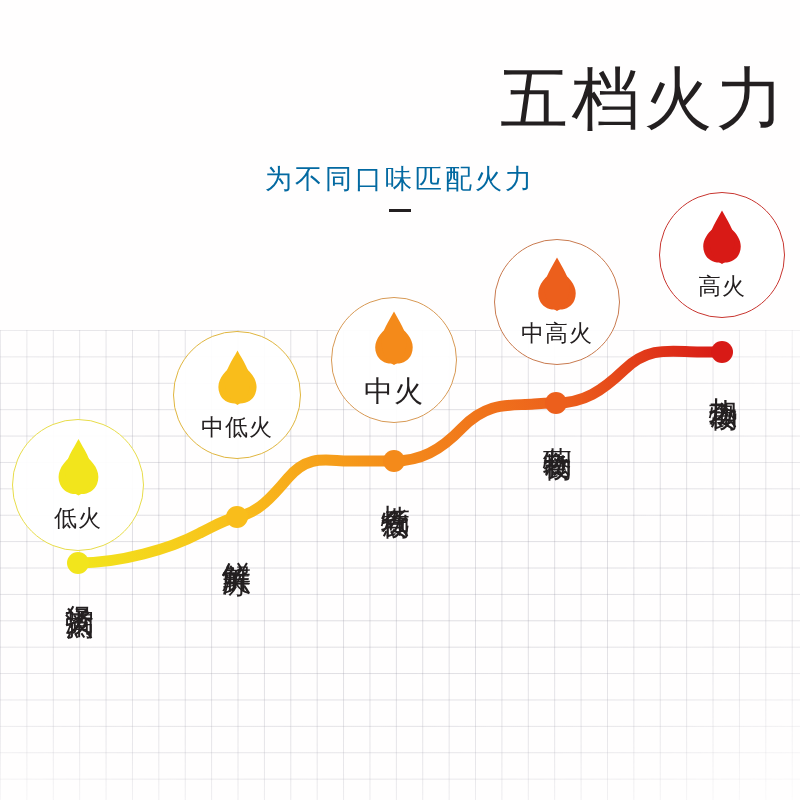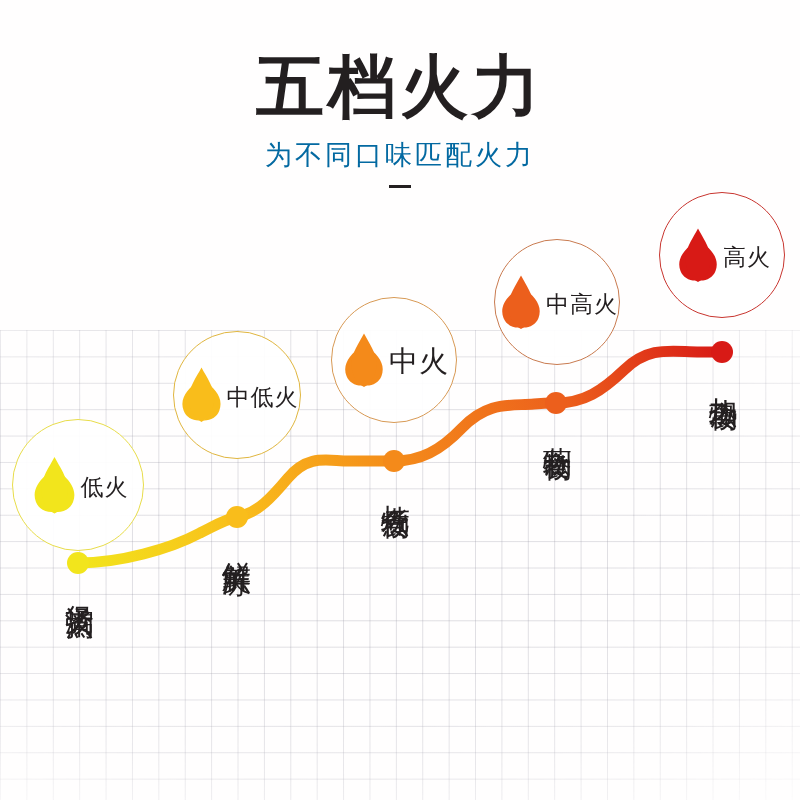--- a/index.html
+++ b/index.html
@@ -35,27 +35,28 @@
   
   #header {
     position: absolute;
     left: 0;
     top: 0;
     width: 800px;
     text-align: center;
     user-select: none;
   }
   #title {
-    margin: 0;
+    margin: 12px;
     padding-top: 52px;
     font-size: 68px;
     line-height: 1.0;
-    font-weight: 700;
+    font-weight: 400;
     color: #231f20;
     letter-spacing: 4px;
+    text-align: right;
   }
   #subtitle {
     margin: 0;
     padding-top: 22px;
     font-size: 27px;
     line-height: 1.0;
     font-weight: 300;
     color: #0369a1;
     letter-spacing: 3px;
   }
@@ -76,21 +77,21 @@
     pointer-events: none;
   }
 
   
   .bubble {
     position: absolute;
     border-radius: 50%;
     background: rgba(255,255,255,0.92);
     box-sizing: border-box;
     display: flex;
-    flex-direction: row;
+    flex-direction: column;
     align-items: center;
     justify-content: center;
   }
   .bubble .flame-wrap {
     display: block;
     line-height: 0;
   }
   .bubble .bubble-label {
     color: #231f20;
     font-weight: 400;

